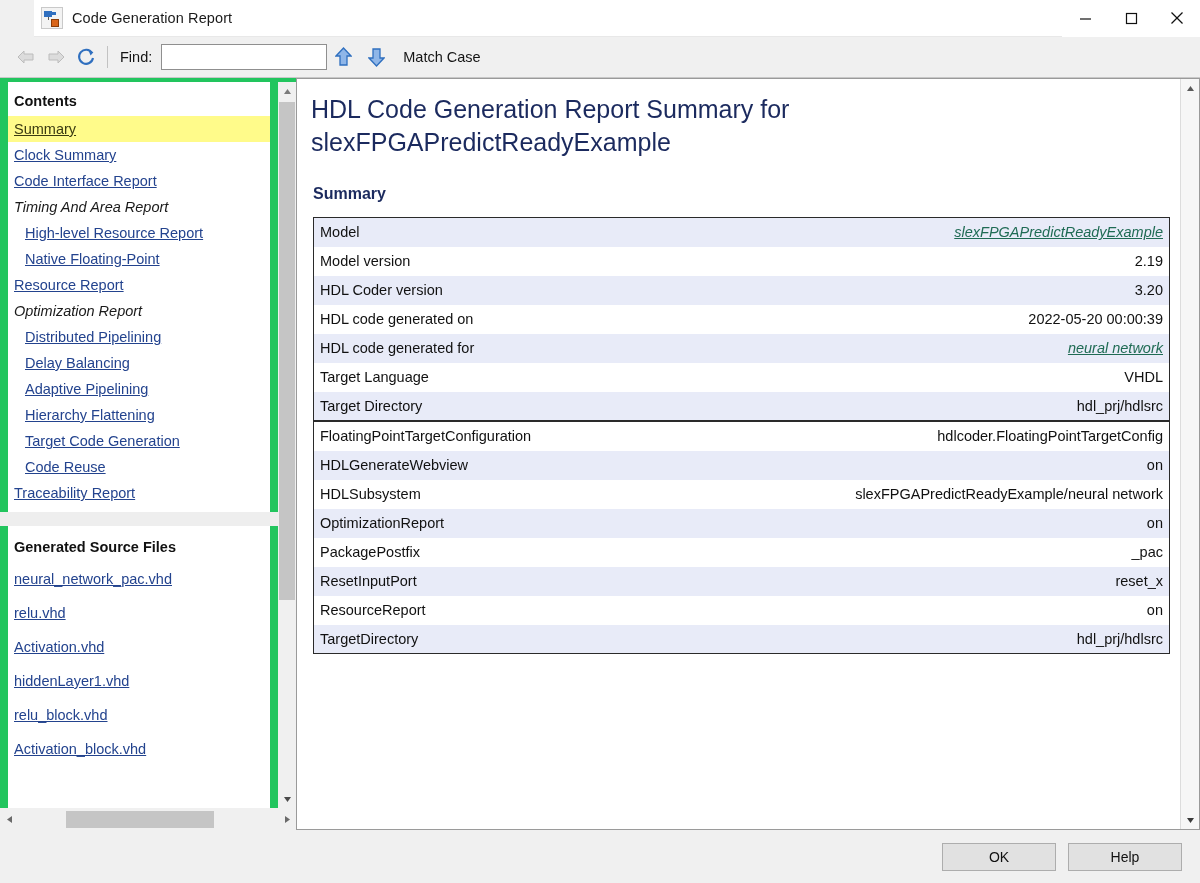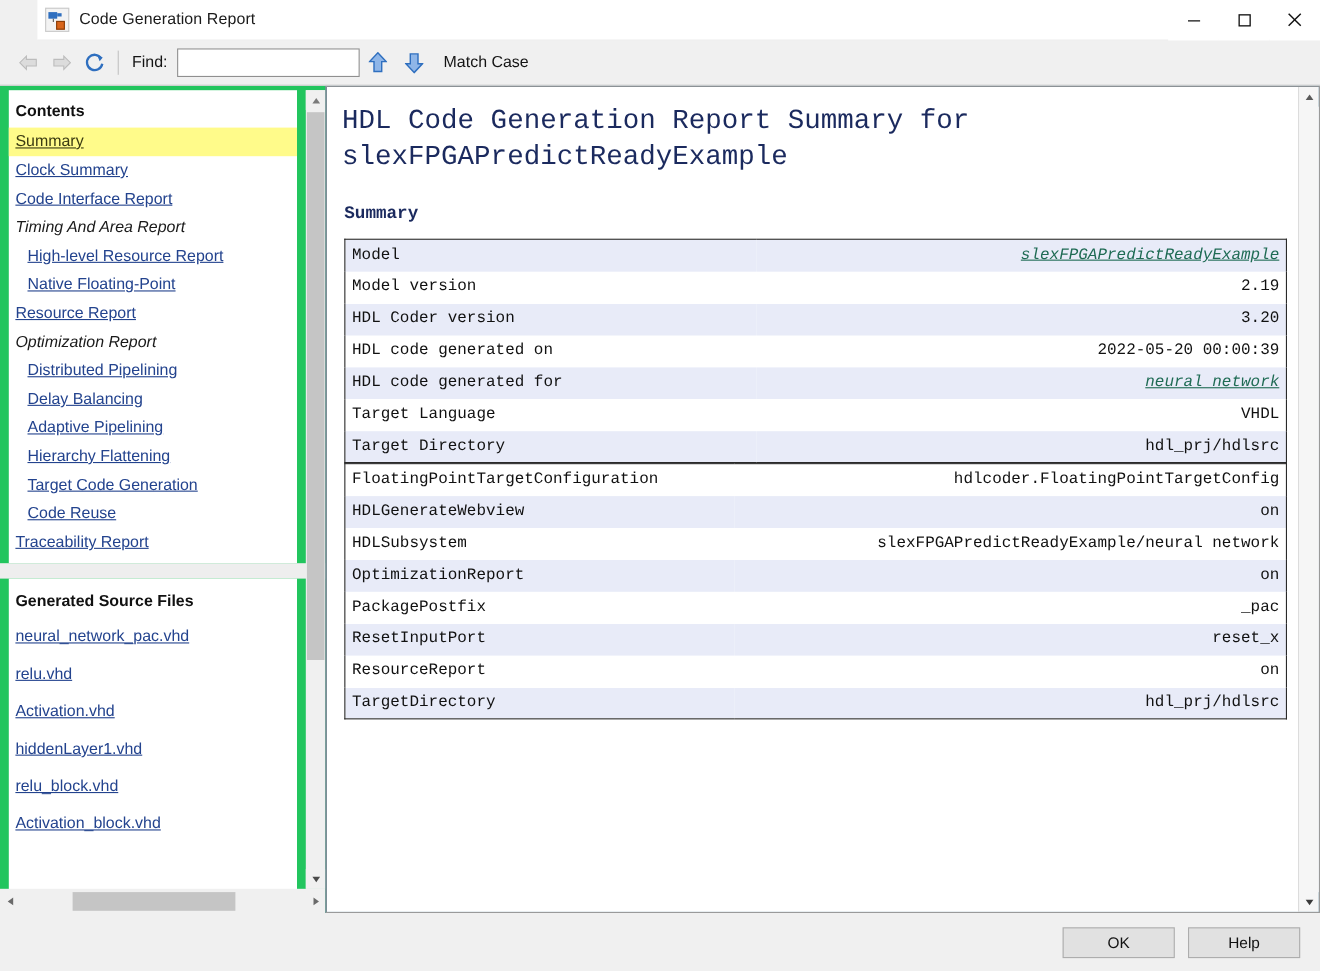--- a/index.html
+++ b/index.html
@@ -190,29 +190,28 @@
   }
   .sb-hscroll .sb-hthumb {
     width: 148px; height: 17px; background: #c5c5c5;
     margin-left: 48px;
   }
 
   
   .content-wrap {
     flex: 1 1 auto;
     position: relative;
-    background: #0c4a6e;
+    background: #a3a3a3;
     border-left: 1px solid #9a9a9a;
     border-top: 1px solid #9a9a9a;
     border-right: 1px solid #9a9a9a;
     border-bottom: 1px solid #9a9a9a;
     margin: 0 0 0 0;
     overflow: hidden;
     display: flex;
-    font-family: Liberation Mono, monospace;
   }
   .content {
     flex: 1 1 auto;
     padding: 14px 22px 0 14px;
     overflow: hidden;
     background: #ffffff;
   }
   h1.report-title {
     font-size: 25px; font-weight: normal;
     color: #1b2a5e;
@@ -272,21 +271,21 @@
   .cv-track { flex: 1 1 auto; background: #f6f6f6; }
 
   
   .footer {
     height: 53px; min-height: 53px;
     background: #f0f0f0;
     display: flex; align-items: center; justify-content: flex-end;
     padding-right: 18px;
   }
   .btn {
-    width: 102px; height: 28px;
+    width: 114px; height: 28px;
     background: #e1e1e1;
     border: 1px solid #adadad;
     font-family: "Liberation Sans", sans-serif;
     font-size: 14px; color: #111;
     margin-left: 12px;
     cursor: pointer;
   }
 </style>
 </head>
 <body>

